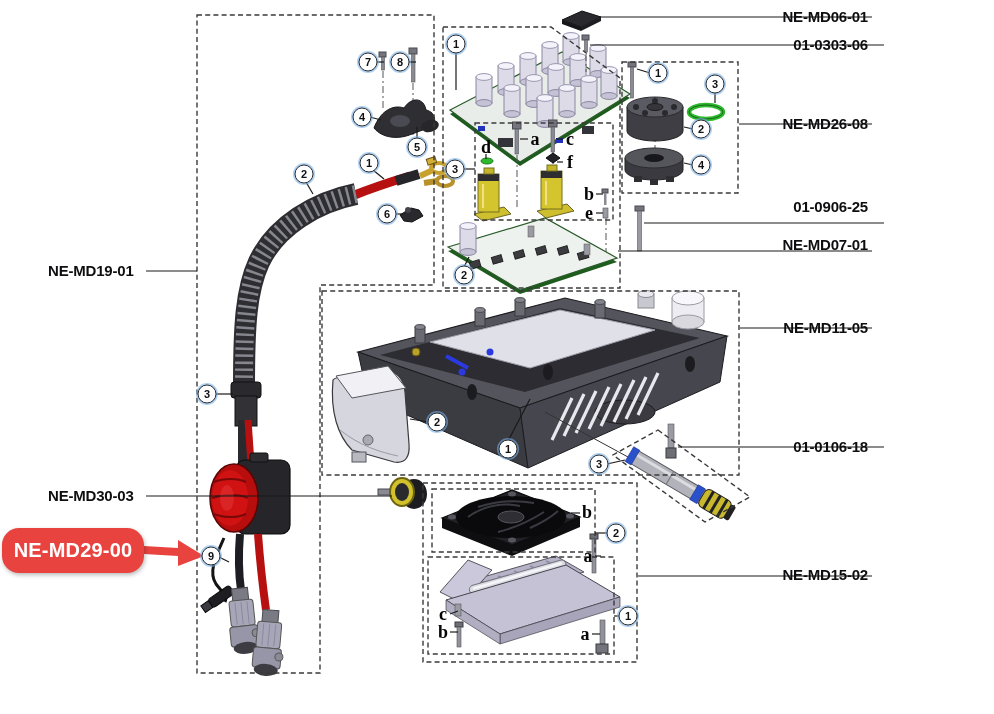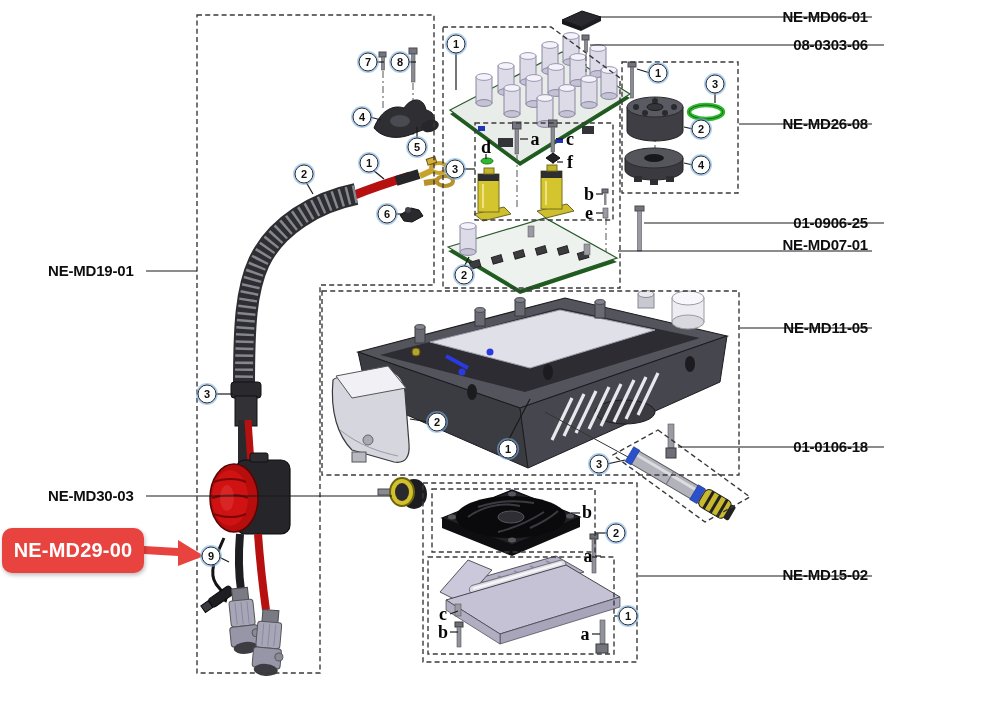--- a/index.html
+++ b/index.html
@@ -12,21 +12,21 @@
   .balloon{position:absolute;width:17px;height:17px;border-radius:50%;
            background:#fff;border:1.4px solid #2b2b2e;
            box-shadow:0 0 0 1.5px rgba(122,176,232,.6);
            display:flex;align-items:center;justify-content:center;
            font-size:11px;font-weight:700;color:#111;
            transform:translate(-50%,-50%);line-height:1;}
   .letter{position:absolute;transform:translate(-50%,-50%);
           font-family:"Liberation Serif",serif;font-size:18px;font-weight:700;
           color:#050505;line-height:1;}
   .hl-box{position:absolute;left:2px;top:528px;width:142px;height:45px;
-          background:var(--accent-red,#e8433f);border-radius:10px;
+          background:var(--accent-red,#e8433f);border-radius:17px;
           display:flex;align-items:center;justify-content:center;
           color:#fff;font-size:20px;font-weight:600;letter-spacing:.2px;
           box-shadow:1px 2px 4px rgba(0,0,0,.28);}
   .c-red{fill:var(--accent-red,#e8433f);}
   .oring{stroke:var(--oring-green,#2db82d);}
   .cable-red{stroke:var(--cable-red,#b61010);}
 </style>
 </head>
 <body>
 
@@ -370,23 +370,23 @@
     <path d="M620,616 h-6"></path>
     <path d="M592,634 h8"></path>
   </g>
 
   <g>
     <polygon class="c-red" points="144,546 178,548 178,540 204,556 178,566 178,556 144,554"></polygon>
   </g>
 </svg>
 
 <span class="plabel right" style="top:8px">NE-MD06-01</span>
-<span class="plabel right" style="top:36px">08-0303-06</span>
+<span class="plabel right" style="top:36px">01-0303-06</span>
 <span class="plabel right" style="top:115px">NE-MD26-08</span>
-<span class="plabel right" style="top:214px">01-0906-25</span>
+<span class="plabel right" style="top:198px">01-0906-25</span>
 <span class="plabel right" style="top:236px">NE-MD07-01</span>
 <span class="plabel right" style="top:319px">NE-MD11-05</span>
 <span class="plabel right" style="top:438px">01-0106-18</span>
 <span class="plabel right" style="top:566px">NE-MD15-02</span>
 
 <span class="plabel" style="left:48px;top:262px">NE-MD19-01</span>
 <span class="plabel" style="left:48px;top:487px">NE-MD30-03</span>
 
 <div class="hl-box">NE-MD29-00</div>
 

